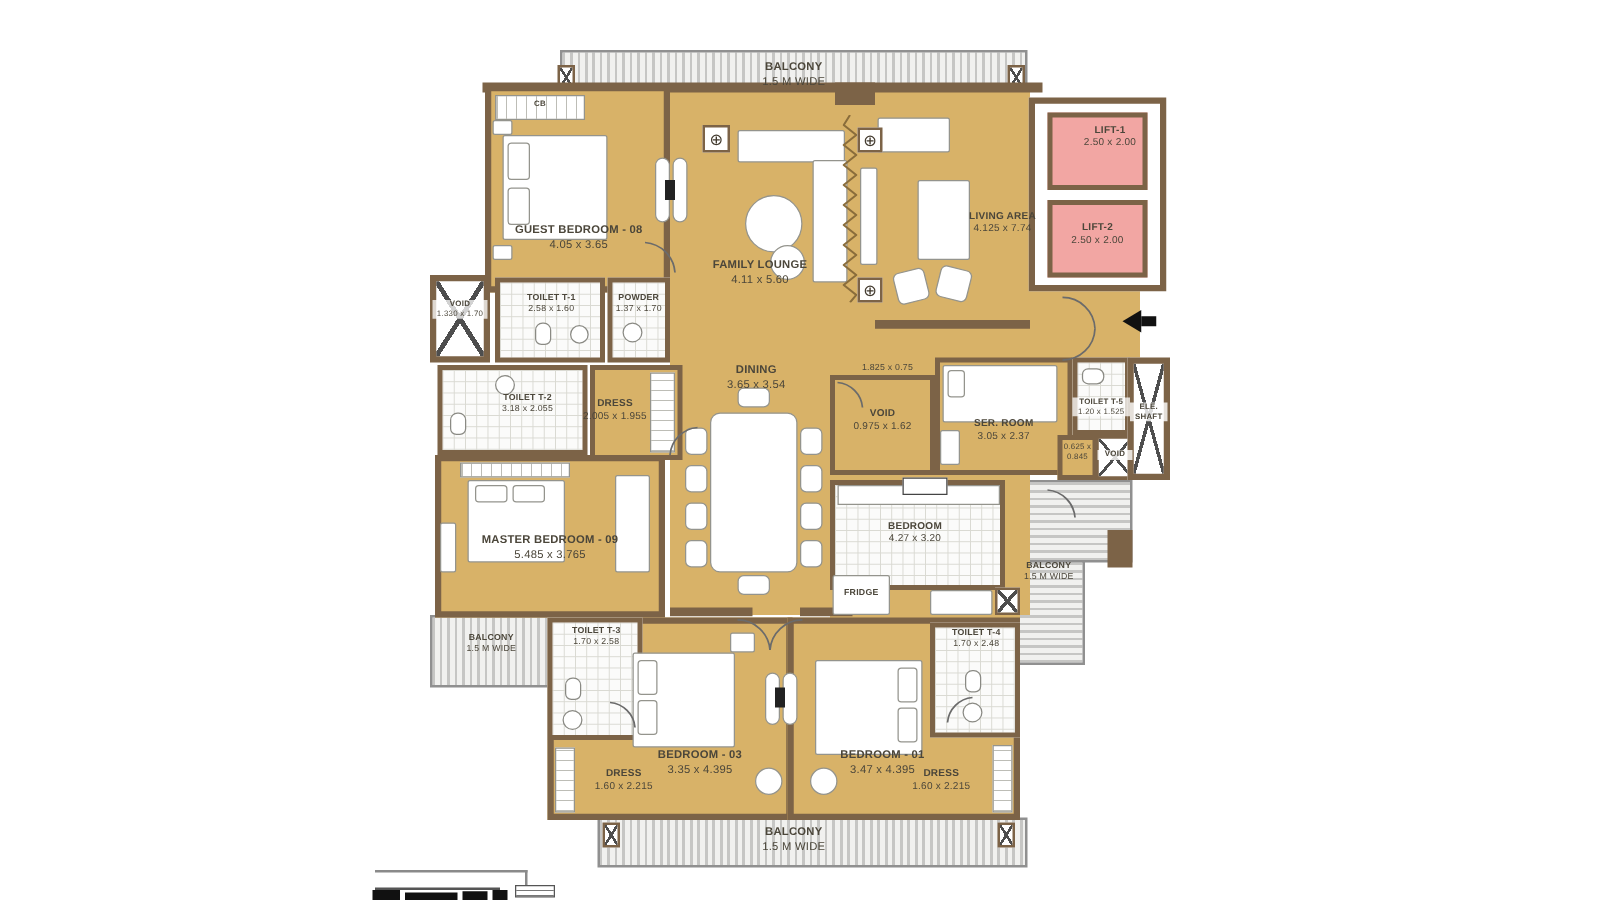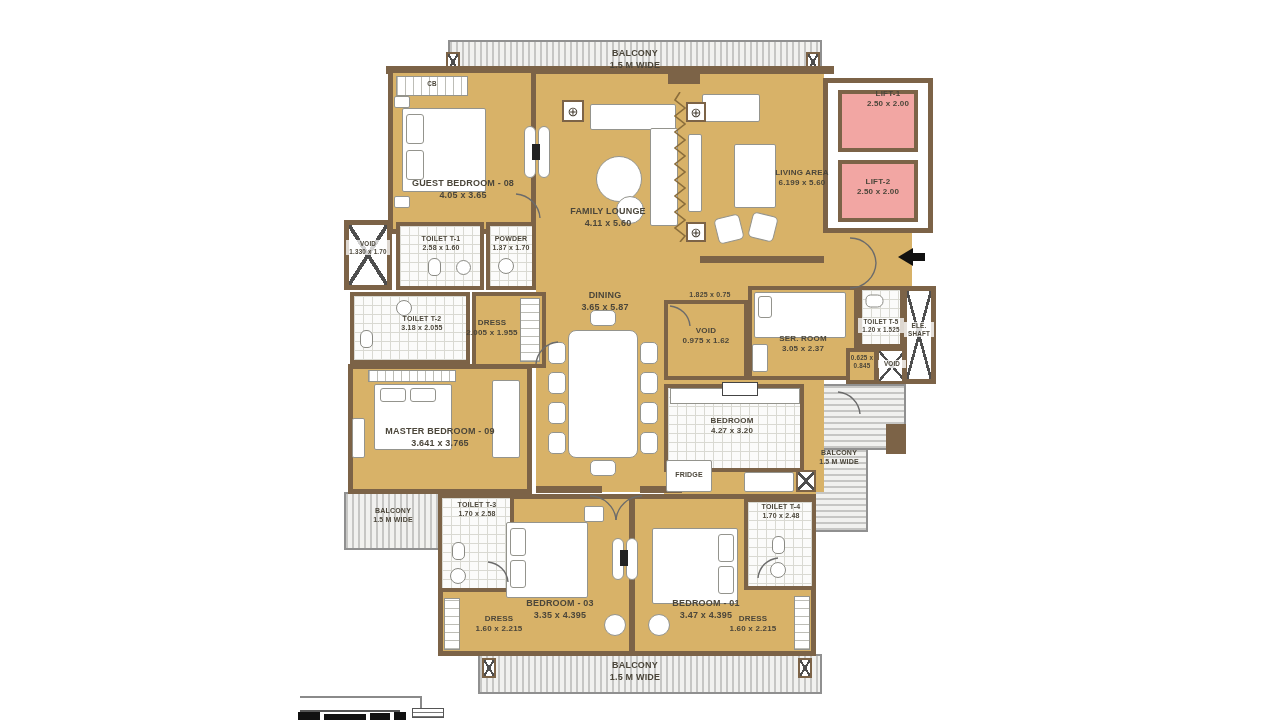--- a/index.html
+++ b/index.html
@@ -22,21 +22,21 @@
   .lift{background:#f2a6a3;border:4px solid #7c6347;}
   .furn{background:#fff;border:1.5px solid #94948d;border-radius:2px;}
   .pil{background:#fff;border:1px solid #94948d;border-radius:3px;}
   .chair{background:#fff;border:1.5px solid #94948d;border-radius:5px;}
   .round{border-radius:50%;}
   .closet{background:#fff;border:1px solid #94948d;background-image:repeating-linear-gradient(90deg,#bdbdb6 0 1px,transparent 1px 8px);}
   .closetv{background:#fff;border:1px solid #94948d;background-image:repeating-linear-gradient(0deg,#bdbdb6 0 1px,transparent 1px 8px);}
   .wc{background:#fff;border:1.2px solid #8a8a84;border-radius:6px 6px 5px 5px;}
   .sink{background:#fff;border:1.2px solid #8a8a84;border-radius:50%;}
   .lbl{text-align:center;font-size:9px;line-height:1.3;font-weight:700;letter-spacing:.2px;z-index:40;}
-  .lbl .dims{font-weight:700;}
+  .lbl .dims{font-weight:400;}
   .s8{font-size:8px;}.s7{font-size:7px;}.s6{font-size:6.3px;line-height:1.2;}
   .colsym{background:#fff;border:2px solid #7c6347;display:flex;align-items:center;justify-content:center;
           font-size:13px;color:#40382c;z-index:30;}
   .z20{z-index:20;}.z30{z-index:30;}
   svg{display:block;}
 </style>
 </head>
 <body>
 
 <div class="abs balv" style="left:448px;top:40px;width:374px;height:35px"></div>
@@ -217,23 +217,23 @@
 <div class="abs lbl" style="left:398px;top:178px;width:130px">
   <div>GUEST BEDROOM - 08</div>
     <div class="dims">4.05 x 3.65</div>
 </div>
 <div class="abs lbl" style="left:548px;top:206px;width:120px">
   <div>FAMILY LOUNGE</div>
     <div class="dims">4.11 x 5.60</div>
 </div>
 <div class="abs lbl s8" style="left:752px;top:168px;width:100px">
   <div>LIVING AREA</div>
-    <div class="dims">6.199 x 5.60</div>
-</div>
-<div class="abs lbl s8" style="left:843px;top:89px;width:90px">
+    <div class="dims">4.125 x 7.74</div>
+</div>
+<div class="abs lbl s8" style="left:843px;top:99px;width:90px">
   <div>LIFT-1</div>
     <div class="dims">2.50 x 2.00</div>
 </div>
 <div class="abs lbl s8" style="left:843px;top:177px;width:70px">
   <div>LIFT-2</div>
     <div class="dims">2.50 x 2.00</div>
 </div>
 <div class="abs lbl s6" style="left:346px;top:240px;width:44px;background:rgba(255,255,255,.75)">
   <div>VOID</div>
     <div class="dims">1.330 x 1.70</div>
@@ -249,21 +249,21 @@
 <div class="abs lbl s7" style="left:380px;top:314px;width:84px">
   <div>TOILET T-2</div>
     <div class="dims">3.18 x 2.055</div>
 </div>
 <div class="abs lbl s8" style="left:462px;top:318px;width:60px">
   <div>DRESS</div>
     <div class="dims">2.005 x 1.955</div>
 </div>
 <div class="abs lbl" style="left:555px;top:290px;width:100px">
   <div>DINING</div>
-    <div class="dims">3.65 x 5.87</div>
+    <div class="dims">3.65 x 3.54</div>
 </div>
 <div class="abs lbl s7" style="left:678px;top:290px;width:64px">
   <div class="dims">1.825 x 0.75</div>
 </div>
 <div class="abs lbl s8" style="left:670px;top:326px;width:72px">
   <div>VOID</div>
     <div class="dims">0.975 x 1.62</div>
 </div>
 <div class="abs lbl s8" style="left:758px;top:334px;width:90px">
   <div>SER. ROOM</div>
@@ -277,21 +277,21 @@
   <div class="dims">0.625 x 0.845</div>
 </div>
 <div class="abs lbl s6" style="left:878px;top:360px;width:28px;background:rgba(255,255,255,.8)">
   <div>VOID</div>
 </div>
 <div class="abs lbl s6" style="left:904px;top:322px;width:30px;background:rgba(255,255,255,.8)">
   <div>ELE. SHAFT</div>
 </div>
 <div class="abs lbl" style="left:360px;top:426px;width:160px">
   <div>MASTER BEDROOM - 09</div>
-    <div class="dims">3.641 x 3.765</div>
+    <div class="dims">5.485 x 3.765</div>
 </div>
 <div class="abs lbl s8" style="left:682px;top:416px;width:100px">
   <div>BEDROOM</div>
     <div class="dims">4.27 x 3.20</div>
 </div>
 <div class="abs lbl s7" style="left:666px;top:470px;width:46px;z-index:41">
   <div>FRIDGE</div>
 </div>
 <div class="abs lbl s7" style="left:350px;top:506px;width:86px">
   <div>BALCONY</div>

